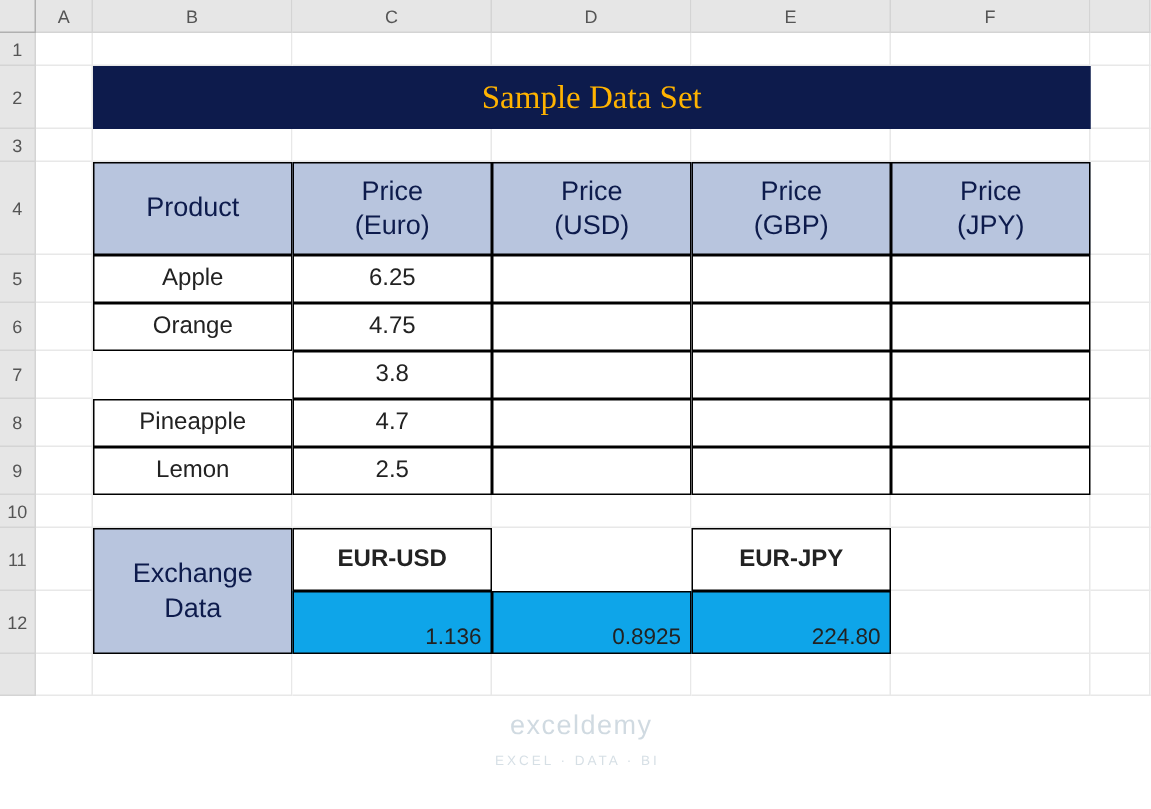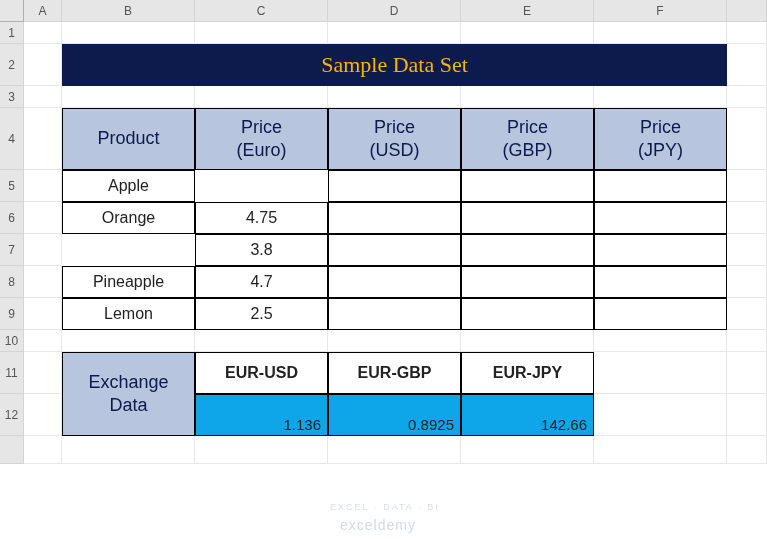--- a/index.html
+++ b/index.html
@@ -116,26 +116,25 @@
     display: flex;
     align-items: flex-end;
     justify-content: flex-end;
     padding: 2px 6px 2px 2px;
     color: #222;
   }
   .wm {
     position: absolute;
     color: rgba(120,150,170,0.35);
     font-family: Arial, sans-serif;
-    font-size: 14px;
+    font-size: 18px;
     letter-spacing: 1px;
     left: 340px;
     top: 473px;
     pointer-events: none;
-    margin-top: 44px;
   }
   .wm2 {
     position: absolute;
     color: rgba(120,150,170,0.3);
     font-family: Arial, sans-serif;
     font-size: 9px;
     letter-spacing: 2px;
     left: 330px;
     top: 502px;
     pointer-events: none;
@@ -214,20 +213,21 @@
   <div class="th" style="grid-column:4;grid-row:5;white-space:pre-line">Price
 (Euro)</div>
   <div class="th" style="grid-column:5;grid-row:5;white-space:pre-line">Price
 (USD)</div>
   <div class="th" style="grid-column:6;grid-row:5;white-space:pre-line">Price
 (GBP)</div>
   <div class="th" style="grid-column:7;grid-row:5;white-space:pre-line">Price
 (JPY)</div>
 
   <div class="td" style="grid-column:3;grid-row:6">Apple</div>
+  <div class="td" style="grid-column:4;grid-row:6">6.25</div>
   <div class="td-empty" style="grid-column:5;grid-row:6"></div>
   <div class="td-empty" style="grid-column:6;grid-row:6"></div>
   <div class="td-empty" style="grid-column:7;grid-row:6"></div>
 
   <div class="td" style="grid-column:3;grid-row:7">Orange</div>
   <div class="td" style="grid-column:4;grid-row:7">4.75</div>
   <div class="td-empty" style="grid-column:5;grid-row:7"></div>
   <div class="td-empty" style="grid-column:6;grid-row:7"></div>
   <div class="td-empty" style="grid-column:7;grid-row:7"></div>
 
@@ -250,27 +250,26 @@
 
   <div class="cell" style="grid-column:3;grid-row:11"></div>
   <div class="cell" style="grid-column:4;grid-row:11"></div>
   <div class="cell" style="grid-column:5;grid-row:11"></div>
   <div class="cell" style="grid-column:6;grid-row:11"></div>
   <div class="cell" style="grid-column:7;grid-row:11"></div>
 
   <div class="ex-label" style="grid-column:3;grid-row:12/14;white-space:pre-line">Exchange
 Data</div>
   <div class="ex-th" style="grid-column:4;grid-row:12">EUR-USD</div>
-  <div class="ex-th" style="grid-column:5;grid-row:12">EUR-GBP</div>
   <div class="ex-th" style="grid-column:6;grid-row:12">EUR-JPY</div>
   <div class="cell" style="grid-column:7;grid-row:12"></div>
 
   <div class="ex-val" style="grid-column:4;grid-row:13">1.136</div>
   <div class="ex-val" style="grid-column:5;grid-row:13">0.8925</div>
-  <div class="ex-val" style="grid-column:6;grid-row:13">142.66</div>
+  <div class="ex-val" style="grid-column:6;grid-row:13">224.80</div>
   <div class="cell" style="grid-column:7;grid-row:13"></div>
 
   <div class="cell" style="grid-column:3;grid-row:14"></div>
   <div class="cell" style="grid-column:4;grid-row:14"></div>
   <div class="cell" style="grid-column:5;grid-row:14"></div>
   <div class="cell" style="grid-column:6;grid-row:14"></div>
   <div class="cell" style="grid-column:7;grid-row:14"></div>
 </div>
 
 <div class="wm">exceldemy</div>

